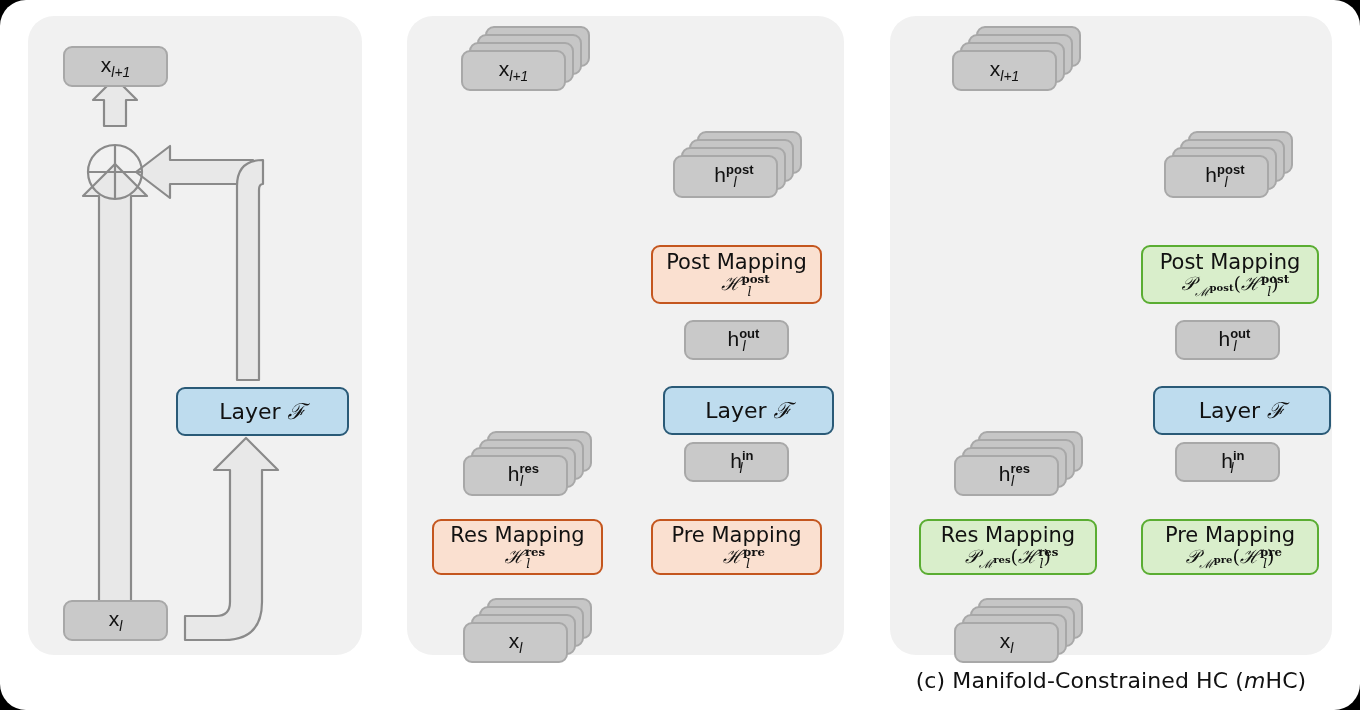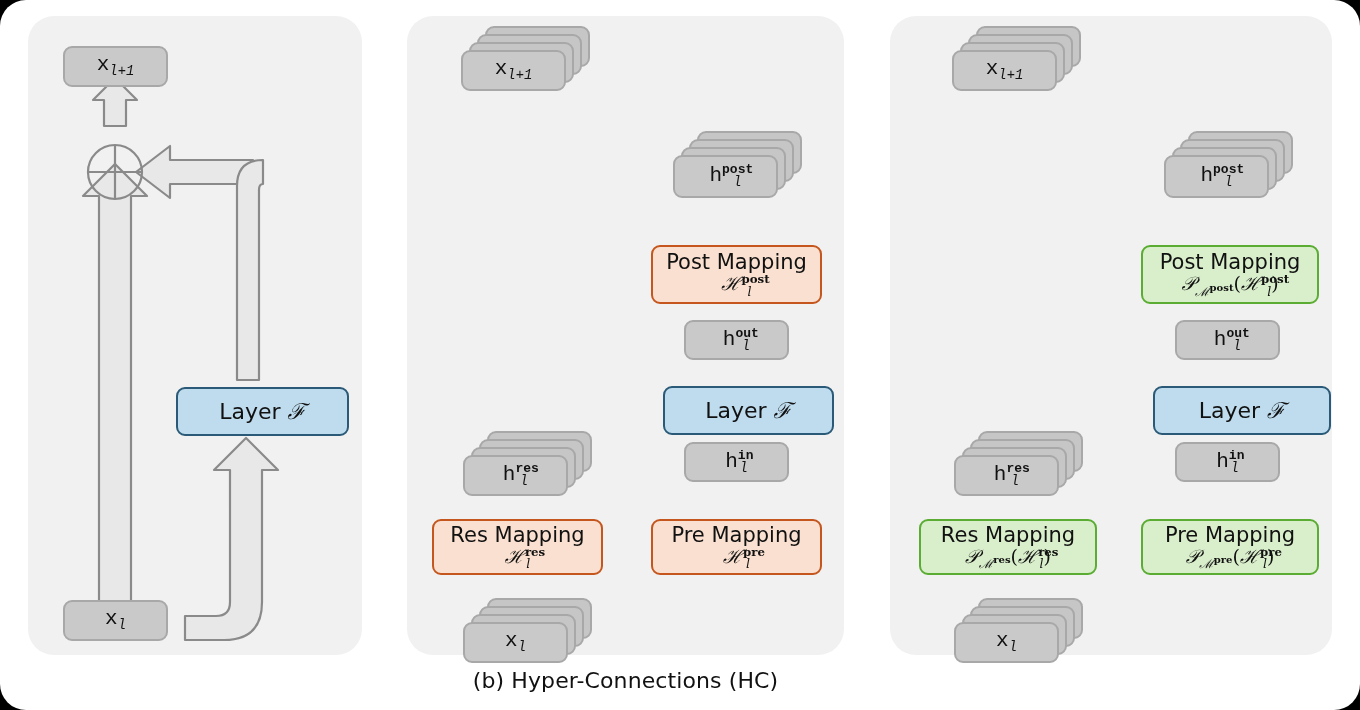--- a/index.html
+++ b/index.html
@@ -14,21 +14,21 @@
         align-items:center;justify-content:center;text-align:center;line-height:1.05;}
   .gray{background:#c9c9c9;border:2px solid #a8a8a8;color:#111;}
   .blue{background:#bedcee;border:2.5px solid #2a5a77;color:#111;font-size:22px;margin-left:12px;}
   .orange{background:#fae0d0;border:2.5px solid #c4561e;color:#111;}
   .green{background:#d9eecb;border:2.5px solid #5aad32;color:#111;}
 
   
   .stack{position:absolute;}
   .stack .sh{position:absolute;background:#c6c6c6;border:2px solid #a8a8a8;border-radius:9px;box-sizing:border-box;}
 
-  .mlabel{font-size:21px;font-family:Liberation Mono, monospace;}
+  .mlabel{font-size:21px;font-family:Liberation Sans, sans-serif;}
   .mtitle{font-size:21px;font-family:"DejaVu Sans","Liberation Sans",sans-serif;}
   .msub{font-size:19px;font-family:"DejaVu Serif","Liberation Serif",serif;}
   .boxcol{display:flex;flex-direction:column;align-items:center;justify-content:center;gap:0px;}
   sup{font-size:.62em;vertical-align:super;font-weight:bold;}
   sub{font-size:.66em;vertical-align:sub;font-style:italic;}
   .cal{font-family:"DejaVu Serif","Liberation Serif",serif;font-style:italic;}
 </style>
 </head>
 <body>
 
@@ -207,21 +207,20 @@
     <div class="sh" style="left:24px;top:0px;width:105px;height:41px;"></div>
     <div class="sh" style="left:16px;top:8px;width:105px;height:41px;"></div>
     <div class="sh" style="left:8px;top:16px;width:105px;height:41px;"></div>
     <div class="node gray mlabel" style="left:0;top:24px;width:105px;height:41px;">
       <span>
         <span>x</span><sub>l</sub>
       </span>
     </div>
   </div>
 
-  <div class="caption" style="left:407px;top:668px;width:437px;">(b) Hyper-Connections (HC)</div>
 
   <div class="panel" style="left:890px;top:16px;width:442px;height:639px;"></div>
 
   <div class="stack" style="left:952px;top:26px;">
     <div class="sh" style="left:24px;top:0px;width:105px;height:41px;"></div>
     <div class="sh" style="left:16px;top:8px;width:105px;height:41px;"></div>
     <div class="sh" style="left:8px;top:16px;width:105px;height:41px;"></div>
     <div class="node gray mlabel" style="left:0;top:24px;width:105px;height:41px;">
       <span>
         <span>x</span><sub>l+1</sub>
@@ -294,14 +293,17 @@
     <div class="sh" style="left:24px;top:0px;width:105px;height:41px;"></div>
     <div class="sh" style="left:16px;top:8px;width:105px;height:41px;"></div>
     <div class="sh" style="left:8px;top:16px;width:105px;height:41px;"></div>
     <div class="node gray mlabel" style="left:0;top:24px;width:105px;height:41px;">
       <span>
         <span>x</span><sub>l</sub>
       </span>
     </div>
   </div>
 
+  <div class="caption" style="left:890px;top:668px;width:442px;">
+    <span>(c) Manifold-Constrained HC (</span><span style="font-style:italic;">m</span><span>HC)</span>
+  </div>
 
 </div>
 
 </body></html>

